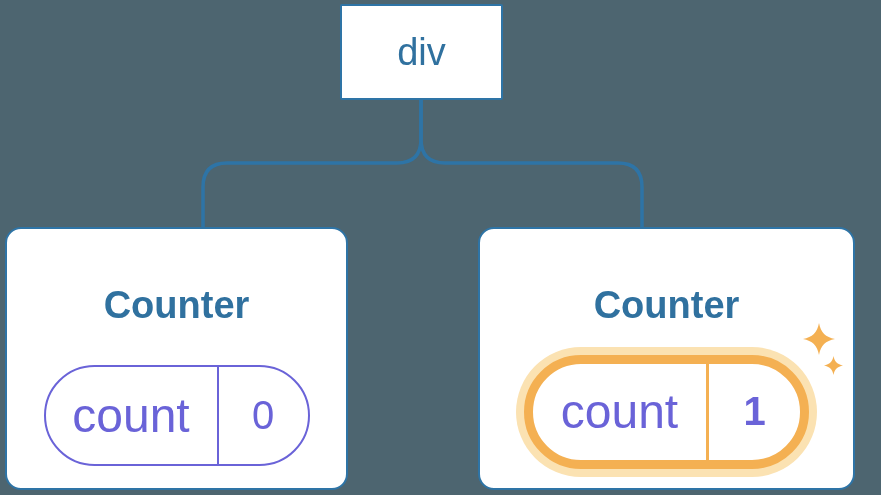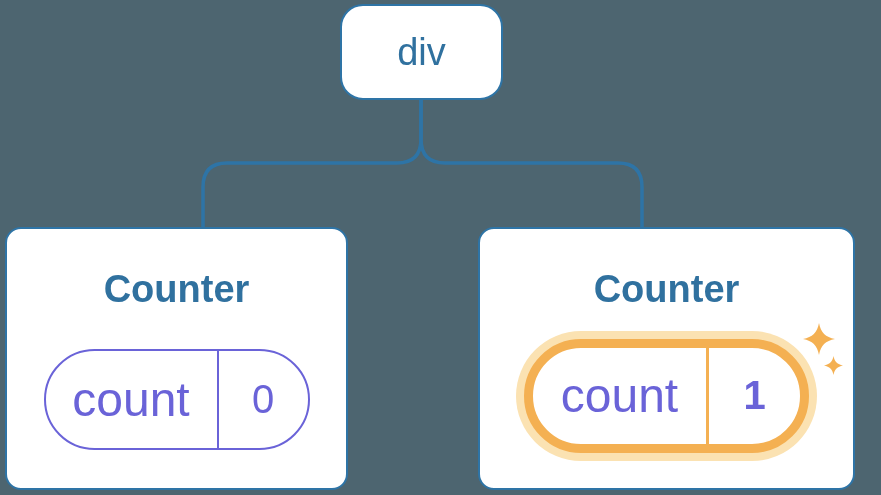--- a/index.html
+++ b/index.html
@@ -32,21 +32,21 @@
     stroke-width: 3.5;
     fill: none;
   }
 
   .root-node {
     position: absolute;
     left: 340px; top: 4px;
     width: 163px; height: 96px;
     background: var(--card-bg);
     border: 2.5px solid var(--blue-line);
-    border-radius: 23px;
+    border-radius: 2px;
     display: flex; align-items: center; justify-content: center;
     font-size: 38px;
     color: var(--blue-text);
     font-weight: 500;
   }
 
   .counter-card {
     position: absolute;
     top: 227px;
     height: 263px;
@@ -54,21 +54,21 @@
     border: 2.5px solid var(--blue-line);
     border-radius: 16px;
     display: flex;
     flex-direction: column;
     align-items: center;
   }
   .counter-card.left  { left: 5px;   width: 343px; }
   .counter-card.right { left: 478px; width: 377px; }
 
   .card-title {
-    margin-top: 40px;
+    margin-top: 56px;
     font-size: 38px;
     font-weight: 600;
     color: var(--blue-text);
     line-height: 1.1;
   }
 
   .state-pill {
     display: flex;
     align-items: stretch;
     background: var(--card-bg);

